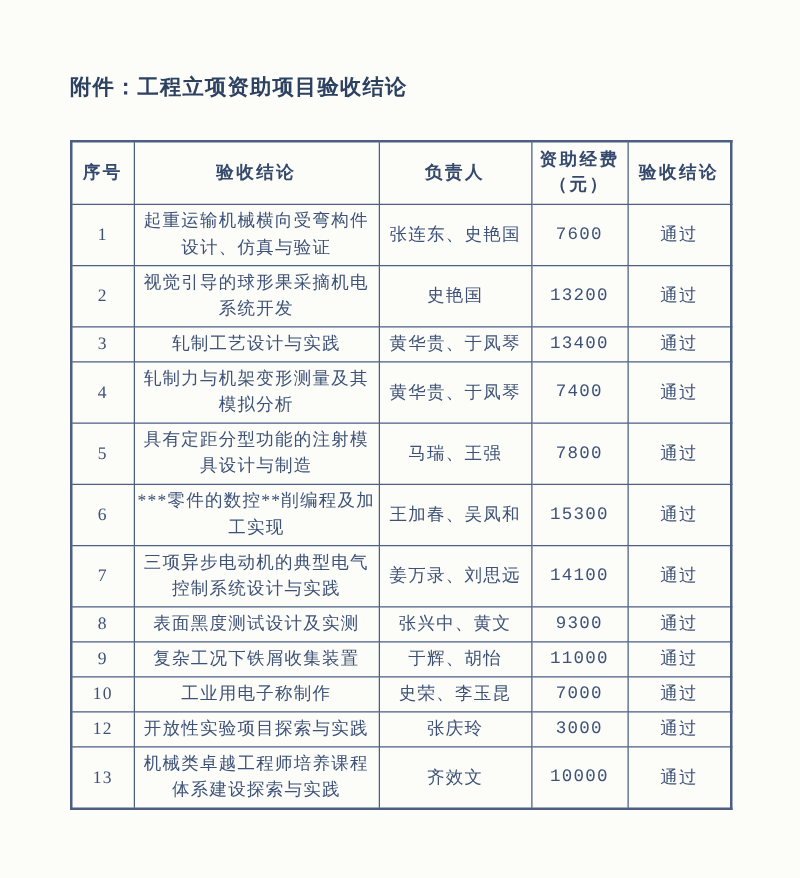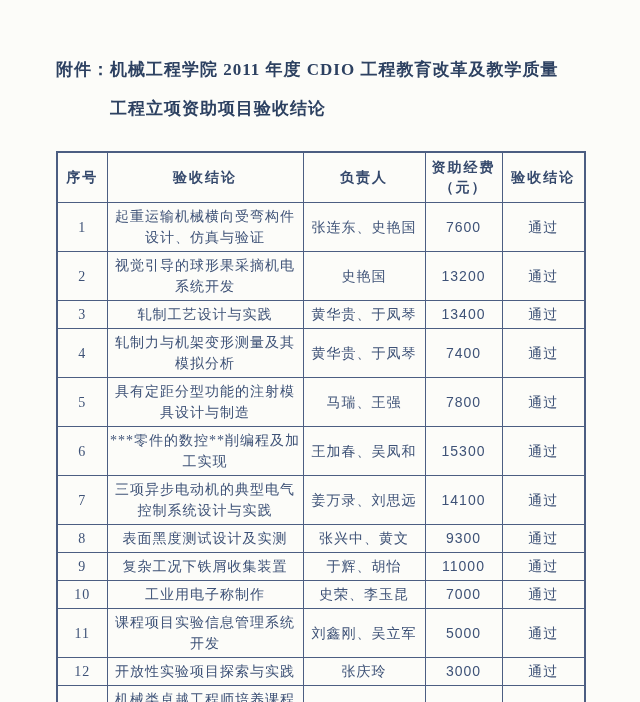--- a/index.html
+++ b/index.html
@@ -70,37 +70,36 @@
     text-align: center;
   }
   td.c-project {
     text-align: center;
     padding-left: 9px;
     padding-right: 5px;
     word-break: break-all;
   }
   td.c-fund {
     letter-spacing: 1.5px;
-    font-family: Liberation Sans, sans-serif;
+    font-family: Liberation Mono, monospace;
   }
   col.w-no     { width: 50px;  }
   col.w-proj   { width: 196px; }
   col.w-leader { width: 122px; }
   col.w-fund   { width: 77px;  }
   col.w-result { width: 83px;  }
 </style>
 </head>
 <body>
 
 <div class="page">
 
   <div class="title-block">
     <span class="title-label">附件：</span>
     <div class="title-lines">
-      <div>机械工程学院 2011 年度 CDIO 工程教育改革及教学质量</div>
       <div>工程立项资助项目验收结论</div>
     </div>
   </div>
 
   <table class="acceptance">
     <colgroup>
       <col class="w-no">
         <col class="w-proj">
         <col class="w-leader">
         <col class="w-fund">
@@ -190,27 +189,20 @@
   </tr>
 
   <tr>
     <td class="c-no">10</td>
     <td class="c-project">工业用电子称制作</td>
     <td class="c-leader">史荣、李玉昆</td>
     <td class="c-fund">7000</td>
     <td class="c-result">通过</td>
   </tr>
 
-  <tr>
-    <td class="c-no">11</td>
-    <td class="c-project">课程项目实验信息管理系统开发</td>
-    <td class="c-leader">刘鑫刚、吴立军</td>
-    <td class="c-fund">5000</td>
-    <td class="c-result">通过</td>
-  </tr>
 
   <tr>
     <td class="c-no">12</td>
     <td class="c-project">开放性实验项目探索与实践</td>
     <td class="c-leader">张庆玲</td>
     <td class="c-fund">3000</td>
     <td class="c-result">通过</td>
   </tr>
 
   <tr>

